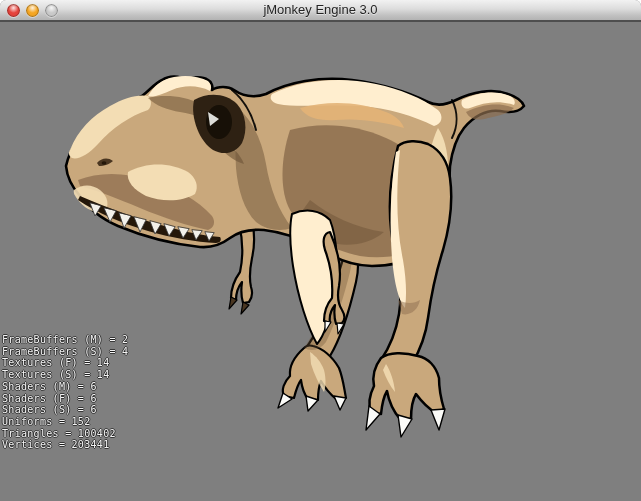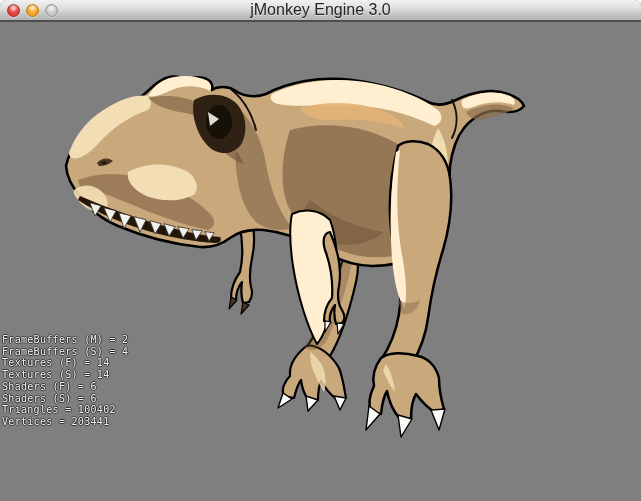--- a/index.html
+++ b/index.html
@@ -9,21 +9,21 @@
     border-radius:6px 6px 0 0;background:var(--bg,#7f7f7f);
     font-family:"Liberation Sans",sans-serif;
   }
   .titlebar{
     position:absolute;top:0;left:0;width:641px;height:22px;z-index:30;
     background:linear-gradient(180deg,#f2f2f2 0%,#dcdcdc 45%,#c2c2c2 75%,#b3b3b3 100%);
     border-bottom:2px solid #4e4e4e;
     display:flex;align-items:center;justify-content:center;
   }
   .title-text{
-    font-size:16px;color:#242424;line-height:22px;
+    font-size:13px;color:#242424;line-height:22px;
     text-shadow:0 1px 0 rgba(255,255,255,.5);
   }
   .traffic{position:absolute;left:7px;top:4px;display:flex;gap:6px;z-index:31;}
   .tl{
     width:13px;height:13px;border-radius:50%;
     background:radial-gradient(circle at 50% 30%,rgba(255,255,255,.85) 0%,rgba(255,255,255,0) 45%),var(--btn,#ccc);
     box-shadow:inset 0 0 1px 1px rgba(0,0,0,.35), 0 1px 0 rgba(255,255,255,.4);
     cursor:default;
   }
   .viewport{
@@ -145,16 +145,16 @@
           <path style="fill:var(--brown);opacity:.5" stroke="none" d="M398,300 C406,304 414,304 420,300 C418,310 410,316 402,314 Z"></path>
           <path style="fill:var(--cream);opacity:.85" stroke="none" d="M386,364 C391,372 394,382 395,392 C390,386 386,378 383,370 Z"></path>
           <path style="fill:var(--claw);stroke:var(--outline)" stroke-width="1.4" d="M369,406 L366,430 L380,414 Z"></path>
           <path style="fill:var(--claw);stroke:var(--outline)" stroke-width="1.4" d="M398,415 L401,437 L412,419 Z"></path>
           <path style="fill:var(--claw);stroke:var(--outline)" stroke-width="1.4" d="M431,410 L439,430 L445,409 Z"></path>
         </g>
 
       </g>
     </svg>
 
-    <div class="stats-overlay"><div>FrameBuffers (M) = 2</div><div>FrameBuffers (S) = 4</div><div>Textures (F) = 14</div><div>Textures (S) = 14</div><div>Shaders (F) = 6</div><div>Shaders (S) = 6</div><div>Triangles = 100402</div><div>Vertices = 203441</div></div>
+    <div class="stats-overlay"><div>FrameBuffers (M) = 2</div><div>FrameBuffers (S) = 4</div><div>Textures (F) = 14</div><div>Textures (S) = 14</div><div>Shaders (M) = 6</div><div>Shaders (F) = 6</div><div>Shaders (S) = 6</div><div>Uniforms = 152</div><div>Triangles = 100402</div><div>Vertices = 203441</div></div>
   </div>
 
 </div>
 
 </body></html>

